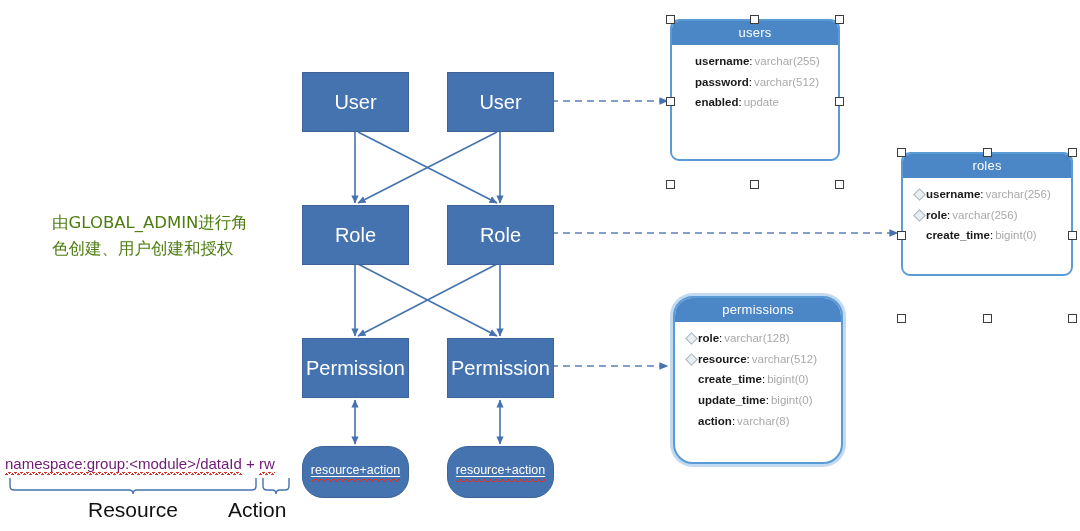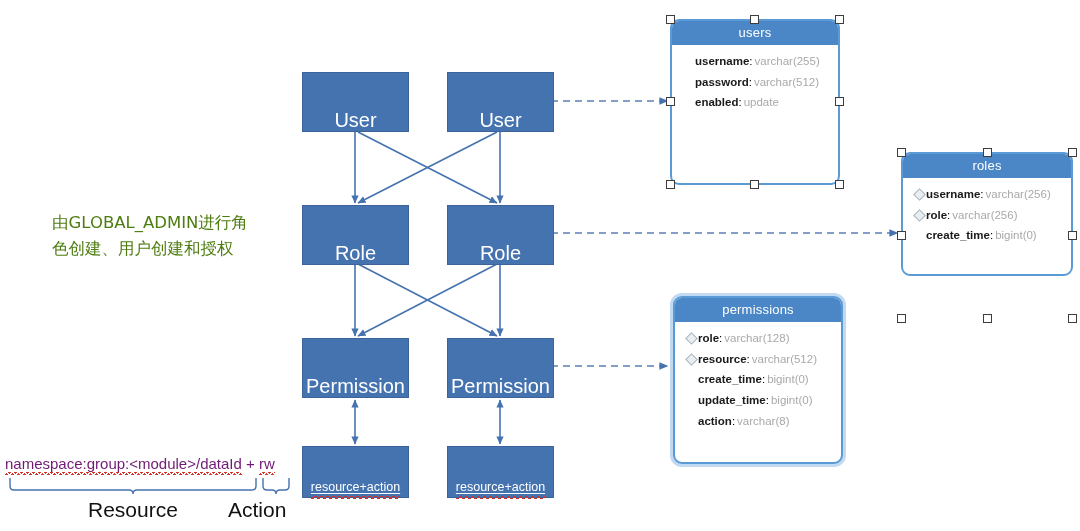--- a/index.html
+++ b/index.html
@@ -29,29 +29,30 @@
     pointer-events: none;
   }
 
   
   .ebox {
     position: absolute;
     background: #4573B0;
     border: 1px solid #3C649B;
     color: #ffffff;
     display: flex;
-    align-items: flex-end;
+    align-items: center;
     justify-content: center;
     text-align: center;
     font-size: 20px;
     line-height: 1.1;
     box-sizing: border-box;
   }
   .ebox.small {
     font-size: 12.5px;
+    border-radius: 21px;
   }
   .ebox.small .squiggle {
     position: relative;
     display: inline-block;
     padding-bottom: 2px;
     text-decoration: underline;
     text-decoration-color: #ffffff;
     text-underline-offset: 2px;
   }
   .ebox.small .squiggle::after {
@@ -122,20 +123,21 @@
   .dbtable {
     position: absolute;
     background: #ffffff;
     border: 2px solid #5B9BD5;
     border-radius: 9px;
     box-sizing: border-box;
     overflow: hidden;
   }
   .dbtable.glow {
     box-shadow: 0 0 0 3px rgba(142,188,230,0.55);
+    border-radius: 20px;
   }
   .db-title {
     background: #4B87C7;
     color: #ffffff;
     font-size: 13px;
     text-align: center;
     padding: 4px 0 5px 0;
     letter-spacing: 0.2px;
   }
   .db-body {
@@ -278,21 +280,21 @@
   </div>
 
   <div id="legend">
     <div id="legend-expr">
       <span class="sq">namespace:group:&lt;module&gt;/dataId</span><span> + </span><span class="sq">rw</span>
     </div>
   </div>
   <div class="legend-label" id="legend-resource">Resource</div>
   <div class="legend-label" id="legend-action">Action</div>
 
-  <div class="dbtable" style="left:670px; top:19px; width:170px; height:166px;">
+  <div class="dbtable" style="left:670px; top:19px; width:170px; height:142px;">
     <div class="db-title">users</div>
     <div class="db-body">
       <div class="db-row">
         <span class="db-key"></span>
         <span class="db-col">username</span>
           <span>:</span>
         <span class="db-type">varchar(255)</span>
       </div>
       <div class="db-row">
         <span class="db-key"></span>

